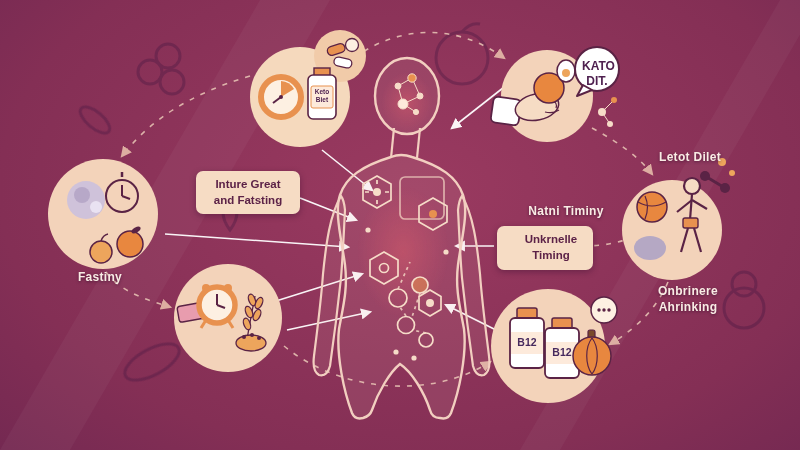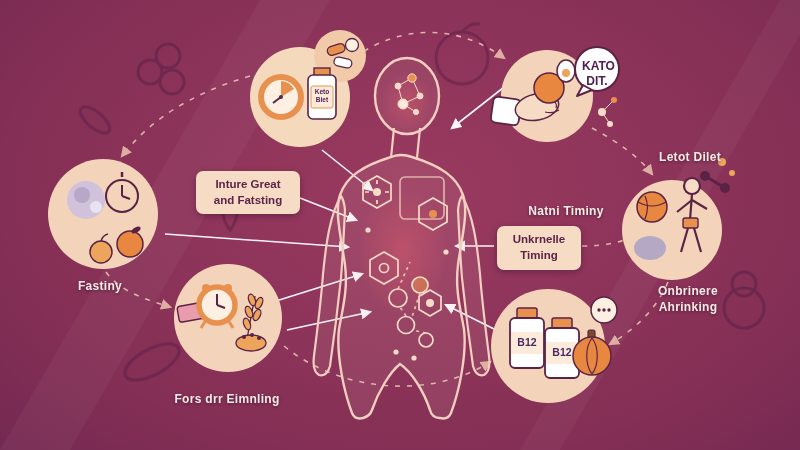--- a/index.html
+++ b/index.html
@@ -269,26 +269,25 @@
         <circle cx="705" cy="176" r="5" fill="#5a2345"></circle>
         <circle cx="725" cy="188" r="5" fill="#5a2345"></circle>
       </g>
       <circle cx="722" cy="162" r="4" fill="#eda55c"></circle>
       <circle cx="732" cy="173" r="3" fill="#eda55c"></circle>
     </g>
   </svg>
 
   <div class="box" style="left:196px;top:171px;width:104px;height:43px;">Inture Great
 and Fatsting</div>
-  <div class="lbl" style="left:100px;top:279px;">Fastiny</div>
-  <div class="lbl" style="left:227px;top:392px;">Fors drr Eimnling</div>
+  <div class="lbl" style="left:100px;top:270px;">Fastiny</div>
   <div class="lbl" style="left:566px;top:180px;margin-top:24px;">Natni Timiny</div>
   <div class="lbl" style="left:690px;top:150px;text-align:center;">Letot Dilet</div>
   <div class="lbl" style="left:688px;top:284px;">Onbrinere Ahrinking</div>
-  <div class="box" style="left:497px;top:226px;width:84px;height:44px;">Unkrnelle
+  <div class="box" style="left:497px;top:226px;width:84px;height:44px;padding-left:12px;">Unkrnelle
 Timing</div>
 
   <div class="tinytext" style="left:308px;top:88px;width:28px;font-size:6.5px;line-height:1.25;">Keto
 Biet</div>
   <div class="tinytext" style="left:582px;top:59px;width:30px;font-size:12px;line-height:1.25;">KATO
 DIT.</div>
   <div class="tinytext" style="left:510px;top:336px;width:34px;font-size:10.5px;color:#472a5e;">B12</div>
   <div class="tinytext" style="left:545px;top:346px;width:34px;font-size:10.5px;color:#472a5e;">B12</div>
 
 </div>

